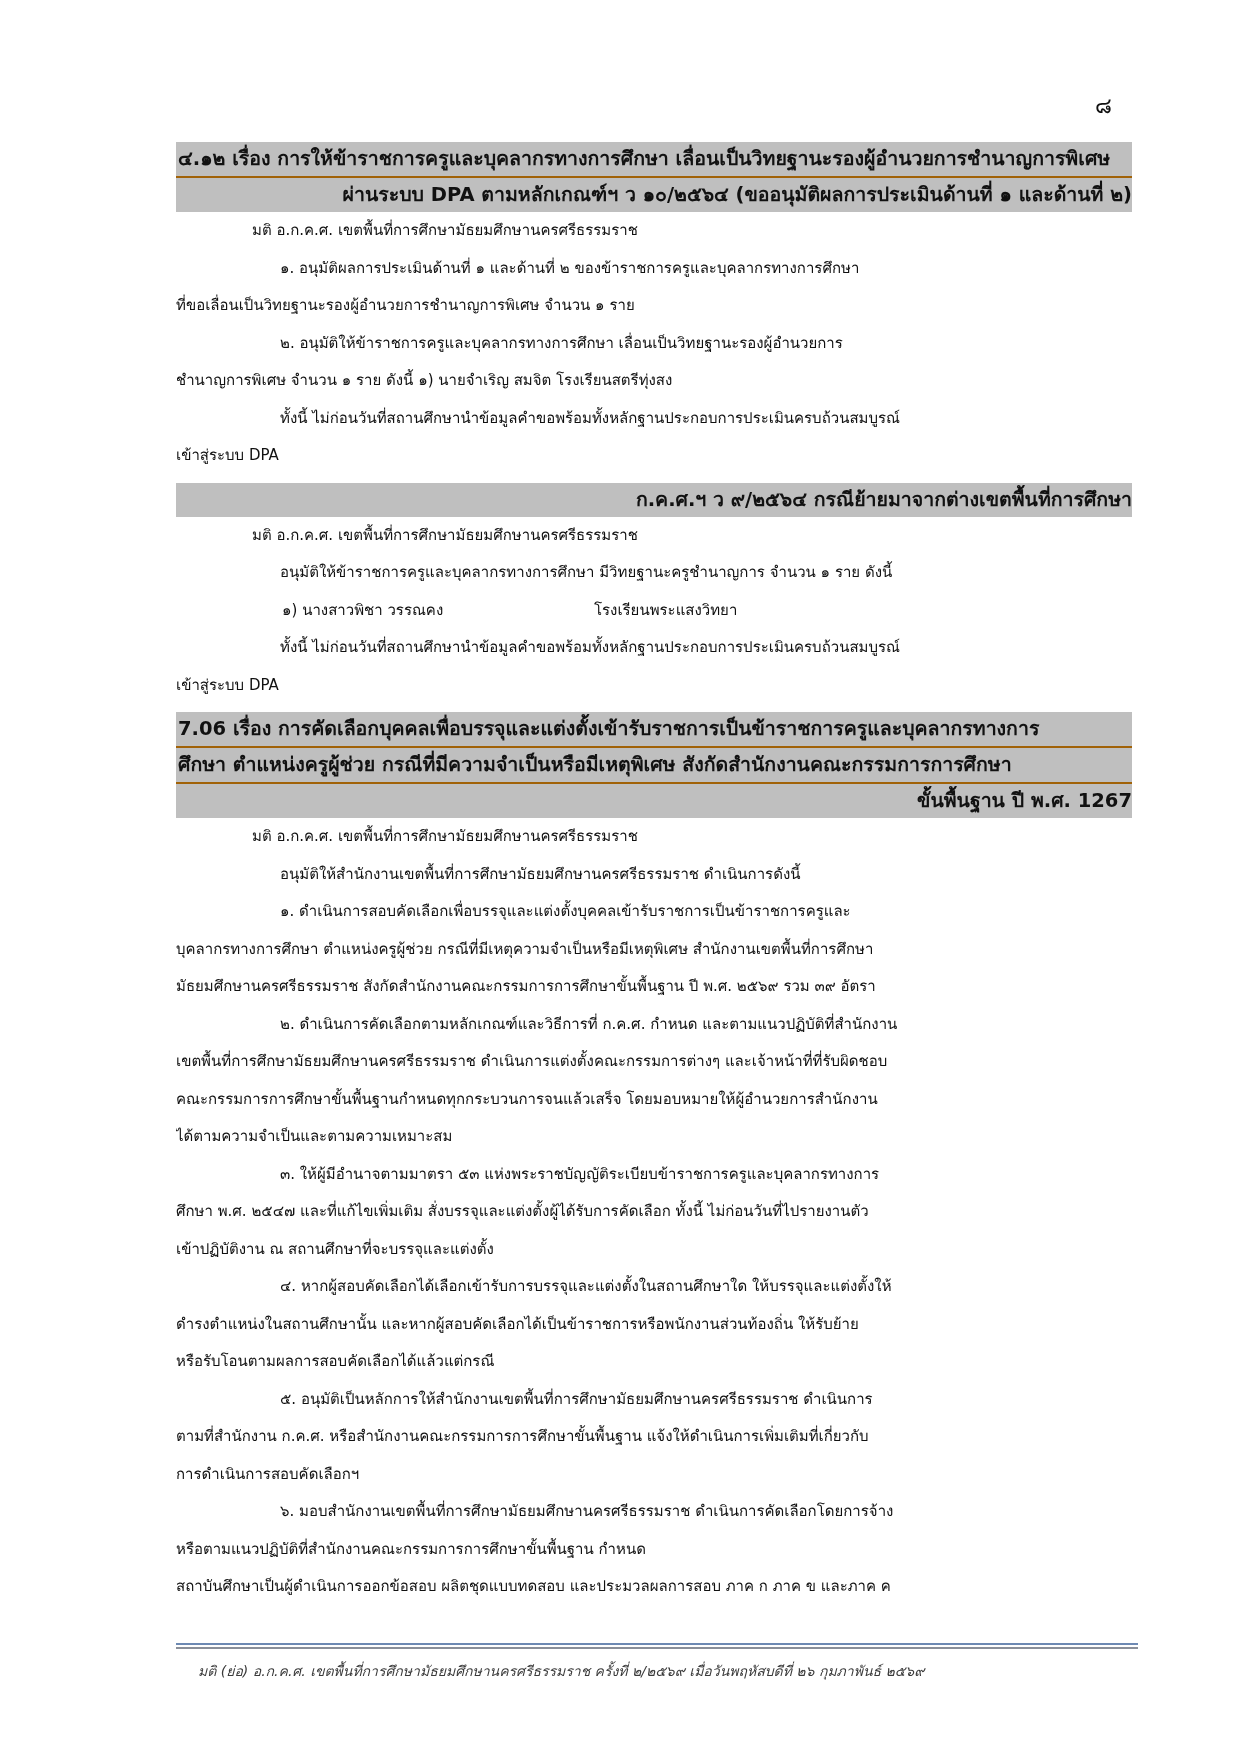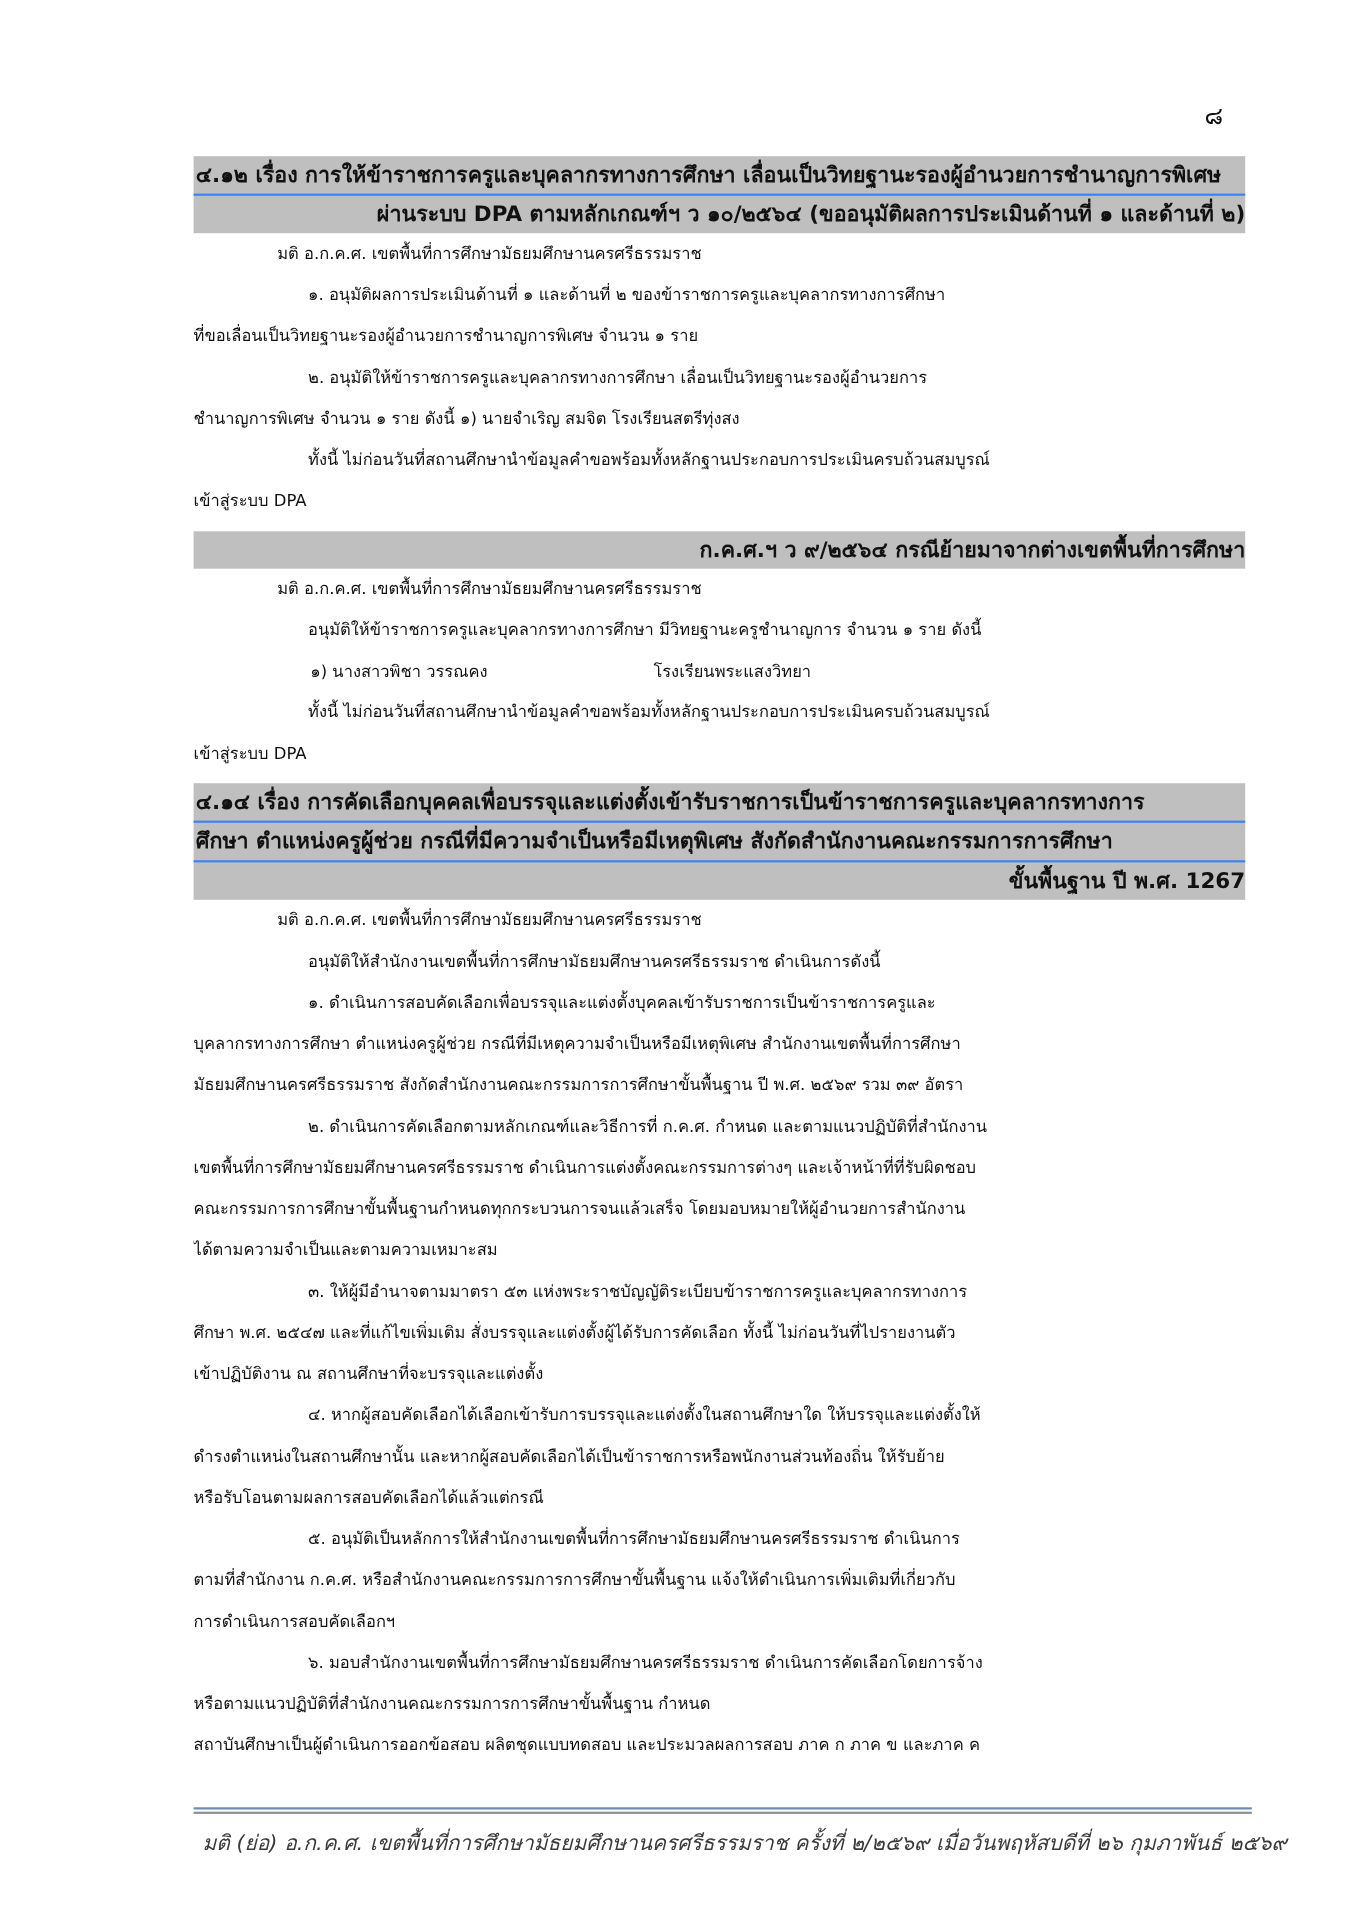--- a/index.html
+++ b/index.html
@@ -3,31 +3,31 @@
 <meta charset="utf-8">
 <style>
   html, body { margin: 0; padding: 0; background: #ffffff; }
   body { width: 1240px; height: 1754px; position: relative; overflow: hidden;
          font-family: "DejaVu Sans", "Liberation Sans", sans-serif; color: #111; }
   .page-number { position: absolute; top: 88px; left: 1095px; font-size: 22px; }
   .content { position: absolute; left: 176px; top: 142px; width: 956px; }
   .topic { background: #bfbfbf; margin: 0 0 0 0; }
   .topic .tl { font-weight: bold; font-size: 19.5px; line-height: 34px; height: 34px;
                white-space: nowrap; overflow: hidden; padding-left: 2px;
-               border-bottom: 2px solid #3b82f6; }
+               border-bottom: 2px solid #a16207; }
   .topic .tl:last-child { border-bottom: none; text-align: right; }
   .line { font-size: 15px; line-height: 37.5px; height: 37.5px; white-space: nowrap; overflow: hidden; }
   .ind1 { padding-left: 76px; }
   .ind2 { padding-left: 104px; }
   .gap-before-topic { height: 8px; }
   .name-row { padding-left: 106px; }
   .name-row .nm { display: inline-block; width: 312px; }
   .footer-rule { position: absolute; left: 176px; top: 1643px; width: 962px; height: 6px;
                  border-top: 2px solid #6d89b3; border-bottom: 2px solid #8a8f99; box-sizing: border-box; }
-  .footer-text { position: absolute; left: 184px; top: 1660px; font-size: 19px; font-style: italic;
+  .footer-text { position: absolute; left: 198px; top: 1660px; font-size: 14px; font-style: italic;
                  color: #3a3a3a; white-space: nowrap; }
 </style>
 </head>
 <body>
 
 <div class="page-number">๘</div>
 
 <div class="content">
 
   <div class="topic">
@@ -49,21 +49,21 @@
   <div class="line ind1">มติ อ.ก.ค.ศ. เขตพื้นที่การศึกษามัธยมศึกษานครศรีธรรมราช</div>
   <div class="line ind2">อนุมัติให้ข้าราชการครูและบุคลากรทางการศึกษา มีวิทยฐานะครูชำนาญการ จำนวน ๑ ราย ดังนี้</div>
   <div class="line name-row">
     <span class="nm">๑) นางสาวพิชา วรรณคง</span><span>โรงเรียนพระแสงวิทยา</span>
   </div>
   <div class="line ind2">ทั้งนี้ ไม่ก่อนวันที่สถานศึกษานำข้อมูลคำขอพร้อมทั้งหลักฐานประกอบการประเมินครบถ้วนสมบูรณ์</div>
   <div class="line">เข้าสู่ระบบ DPA</div>
   <div class="gap-before-topic"></div>
 
   <div class="topic">
-    <div class="tl">๔.๑๔ เรื่อง การคัดเลือกบุคคลเพื่อบรรจุและแต่งตั้งเข้ารับราชการเป็นข้าราชการครูและบุคลากรทางการ</div>
+    <div class="tl">7.06 เรื่อง การคัดเลือกบุคคลเพื่อบรรจุและแต่งตั้งเข้ารับราชการเป็นข้าราชการครูและบุคลากรทางการ</div>
     <div class="tl">ศึกษา ตำแหน่งครูผู้ช่วย กรณีที่มีความจำเป็นหรือมีเหตุพิเศษ สังกัดสำนักงานคณะกรรมการการศึกษา</div>
     <div class="tl">ขั้นพื้นฐาน ปี พ.ศ. 1267</div>
   </div>
   <div class="line ind1">มติ อ.ก.ค.ศ. เขตพื้นที่การศึกษามัธยมศึกษานครศรีธรรมราช</div>
   <div class="line ind2">อนุมัติให้สำนักงานเขตพื้นที่การศึกษามัธยมศึกษานครศรีธรรมราช ดำเนินการดังนี้</div>
   <div class="line ind2">๑. ดำเนินการสอบคัดเลือกเพื่อบรรจุและแต่งตั้งบุคคลเข้ารับราชการเป็นข้าราชการครูและ</div>
   <div class="line">บุคลากรทางการศึกษา ตำแหน่งครูผู้ช่วย กรณีที่มีเหตุความจำเป็นหรือมีเหตุพิเศษ สำนักงานเขตพื้นที่การศึกษา</div>
   <div class="line">มัธยมศึกษานครศรีธรรมราช สังกัดสำนักงานคณะกรรมการการศึกษาขั้นพื้นฐาน ปี พ.ศ. ๒๕๖๙ รวม ๓๙ อัตรา</div>
   <div class="line ind2">๒. ดำเนินการคัดเลือกตามหลักเกณฑ์และวิธีการที่ ก.ค.ศ. กำหนด และตามแนวปฏิบัติที่สำนักงาน</div>
   <div class="line">เขตพื้นที่การศึกษามัธยมศึกษานครศรีธรรมราช ดำเนินการแต่งตั้งคณะกรรมการต่างๆ และเจ้าหน้าที่ที่รับผิดชอบ</div>

